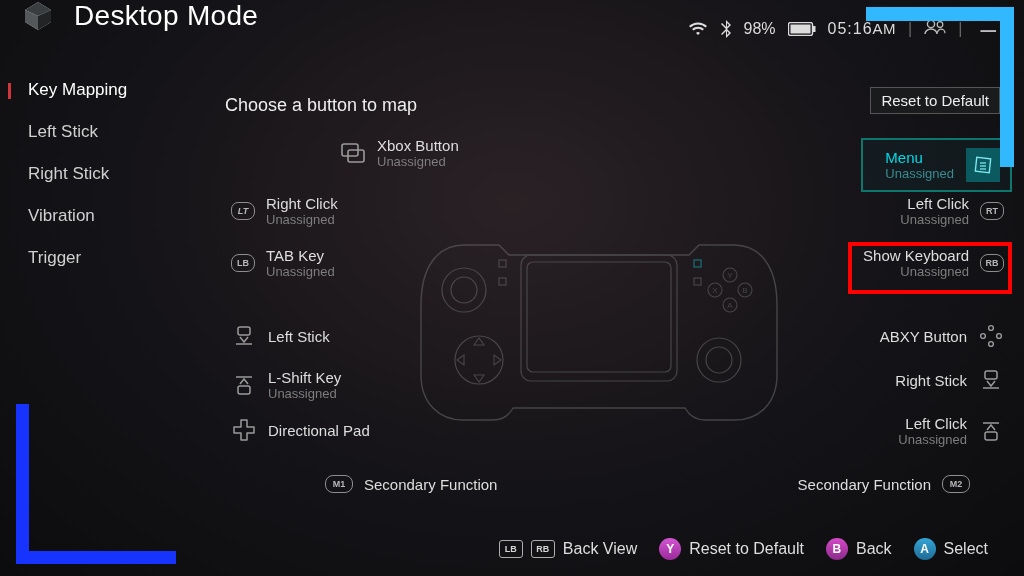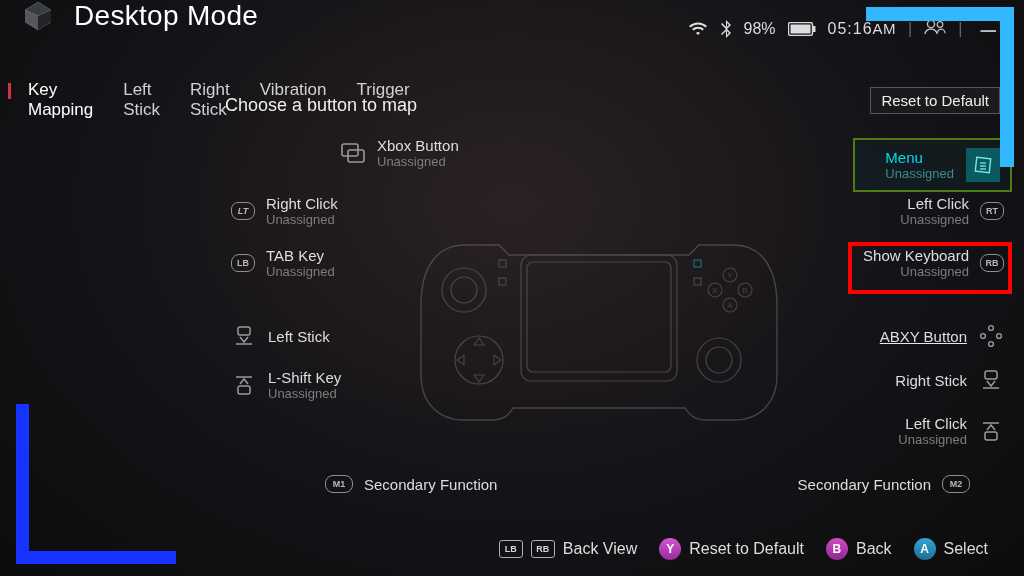--- a/index.html
+++ b/index.html
@@ -11,40 +11,40 @@
   }
   .topbar { position: absolute; top: 0; left: 0; right: 0; height: 58px; display: flex; padding: 0 22px; }
   .logo { width: 32px; height: 32px; margin-right: 20px; }
   .title { font-size: 28px; font-weight: 300; color: #fff; letter-spacing: 0.3px; }
   .status { margin-left: auto; display: flex; align-items: center; gap: 12px; color: #dcdcdc; font-size: 16px; }
   .status-icon svg { display: block; }
   .time { font-weight: 300; letter-spacing: 1px; }
   .ampm { font-size: 15px; letter-spacing: 0.5px; }
   .people-icon { opacity: .85;}
   .minus { font-size: 28px; padding: 0 6px; line-height: 0; opacity: .85;}
-  .sidebar { position: absolute; top: 80px; left: 20px; width: 170px; display: flex; flex-direction: row; gap: 22px; }
+  .sidebar { position: absolute; top: 80px; left: 20px; width: 170px; display: flex; flex-direction: column; gap: 22px; }
   .side-item { font-size: 17px; font-weight: 400; color: #d0d0d0; padding-left: 8px; cursor: pointer; }
   .side-item.active { color: #fff; position: relative; }
   .side-item.active::before { content: ""; position: absolute; left: -12px; top: 3px; width: 3px; height: 16px; background: #d0353c; }
   .main { position: absolute; left: 225px; top: 95px; right: 24px; bottom: 52px; }
   .section-title { font-size: 18px; color: #eee; font-weight: 300; margin-bottom: 18px; }
   .reset-btn { position: absolute; right: 0; top: -8px; background: #191b1d; border: 1px solid #555; color: #eee; font-size: 15px; padding: 4px 10px; cursor: pointer; }
   .columns { position: absolute; top: 40px; left: 0; right: 0; bottom: 30px; }
   .slot { position: absolute; display: flex; align-items: center; gap: 11px; cursor: pointer; }
   .slot.right-side { flex-direction: row-reverse; text-align: right; }
   .slot-txt { display: flex; flex-direction: column; }
   .slot-name { font-size: 15px; color: #dedede; }
   .slot-sub  { font-size: 13px; color: #7d7d7d; }
   .badge-box { width: 24px; height: 18px; border: 1.4px solid #8e8e8e; border-radius: 8px; display: flex; align-items: center; justify-content: center; font-size: 9px; color: #b8b8b8; font-weight: 600; }
   .badge-box.corner-tr { border-top-right-radius: 7px;}
   .badge-box.corner-br { border-bottom-right-radius: 7px;}
   .badge-box.corner-tl { border-top-left-radius: 7px; font-style: italic;}
   .badge-box.corner-bl { border-bottom-left-radius: 7px;}
   .icon-lg { width: 26px; height: 22px; display: flex; align-items: center; justify-content: center; color:#9a9a9a; }
-  .menu-slot { position:absolute; right: -12px; top: 3px; display:flex; flex-direction: row-reverse; align-items:center; gap: 12px; padding: 8px 10px 8px 30px; border: 2px solid #4d7c0f; background: rgba(0,180,200,.05); cursor:pointer;}
+  .menu-slot { position:absolute; right: -12px; top: 3px; display:flex; flex-direction: row-reverse; align-items:center; gap: 12px; padding: 8px 10px 8px 22px; border: 2px solid #0f766e; background: rgba(0,180,200,.05); cursor:pointer;}
   .menu-slot .slot-name { color: #00d9e6; }
   .menu-slot .slot-sub { color: #3a8a90; }
   .menu-icon-box { width:34px; height:34px; background: #0b5a60; color:#7de7ee; display:flex; align-items:center; justify-content:center; }
   .device-outline { position:absolute; left:184px; top:95px; width:380px; height:205px; opacity:.55;}
   .footer { position:absolute; left:0; right:0; bottom:8px; height:38px; display:flex; align-items:center; justify-content:flex-end; gap:22px; padding-right:36px; font-size:16px; color:#dedede; }
   .footer .grp { display:flex; align-items:center; gap:8px; }
   .foot-badge { width: 24px; height: 18px; border: 1.4px solid #aeaeae; border-radius: 3px; display:flex; align-items:center; justify-content:center; font-size:9px; font-weight:600; color:#d5d5d5; }
   .circ { width:22px; height:22px; border-radius:50%; display:flex; align-items:center; justify-content:center; font-size:12px; font-weight:700; color:#fff; }
   .circ.y{background:linear-gradient(#d455d4,#9a2a9a);} .circ.b{background:linear-gradient(#d64ac9,#8b2a8b);} .circ.a{background:linear-gradient(#34a5d6,#1f6c96);}
   
@@ -174,21 +174,21 @@
           <svg width="26" height="22" viewBox="0 0 26 22">
             <rect x="7" y="2" width="12" height="8" rx="2" fill="none" stroke="#9a9a9a" stroke-width="1.5"></rect>
             <path d="M9 12l4 5 4-5" fill="none" stroke="#9a9a9a" stroke-width="1.5"></path>
             <line x1="5" y1="19" x2="21" y2="19" stroke="#9a9a9a" stroke-width="1.5"></line>
           </svg>
         </span>
       <span class="slot-txt">
           <span class="slot-name">Left Stick</span>
         </span>
     </div>
-    <div class="slot right-side" style="right:-4px; top:190px;text-decoration:underline;">
+    <div class="slot right-side" style="right:-4px; top:190px;">
       <span class="icon-lg">
           <svg width="24" height="24" viewBox="0 0 24 24">
             <circle cx="12" cy="4" r="2.4" fill="none" stroke="#9a9a9a" stroke-width="1.4"></circle>
             <circle cx="12" cy="20" r="2.4" fill="none" stroke="#9a9a9a" stroke-width="1.4"></circle>
             <circle cx="4" cy="12" r="2.4" fill="none" stroke="#9a9a9a" stroke-width="1.4"></circle>
             <circle cx="20" cy="12" r="2.4" fill="none" stroke="#9a9a9a" stroke-width="1.4"></circle>
           </svg>
         </span>
       <span class="slot-txt">
           <span class="slot-name">ABXY Button</span>
@@ -214,20 +214,30 @@
             <rect x="7" y="2" width="12" height="8" rx="2" fill="none" stroke="#9a9a9a" stroke-width="1.5"></rect>
             <path d="M9 12l4 5 4-5" fill="none" stroke="#9a9a9a" stroke-width="1.5"></path>
             <line x1="5" y1="19" x2="21" y2="19" stroke="#9a9a9a" stroke-width="1.5"></line>
           </svg>
         </span>
       <span class="slot-txt">
           <span class="slot-name">Right Stick</span>
         </span>
     </div>
 
+    <div class="slot" style="left:6px; top:284px;">
+      <span class="icon-lg">
+          <svg width="24" height="24" viewBox="0 0 24 24">
+            <path d="M9 2h6v7h7v6h-7v7H9v-7H2V9h7z" fill="none" stroke="#9a9a9a" stroke-width="1.5" stroke-linejoin="round"></path>
+          </svg>
+        </span>
+      <span class="slot-txt">
+          <span class="slot-name">Directional Pad</span>
+        </span>
+    </div>
     <div class="slot right-side" style="right:-4px; top:280px;">
       <span class="icon-lg">
           <svg width="26" height="22" viewBox="0 0 26 22">
             <line x1="5" y1="3" x2="21" y2="3" stroke="#9a9a9a" stroke-width="1.5"></line>
             <path d="M9 10l4-5 4 5" fill="none" stroke="#9a9a9a" stroke-width="1.5"></path>
             <rect x="7" y="12" width="12" height="8" rx="2" fill="none" stroke="#9a9a9a" stroke-width="1.5"></rect>
           </svg>
         </span>
       <span class="slot-txt">
           <span class="slot-name">Left Click</span>

